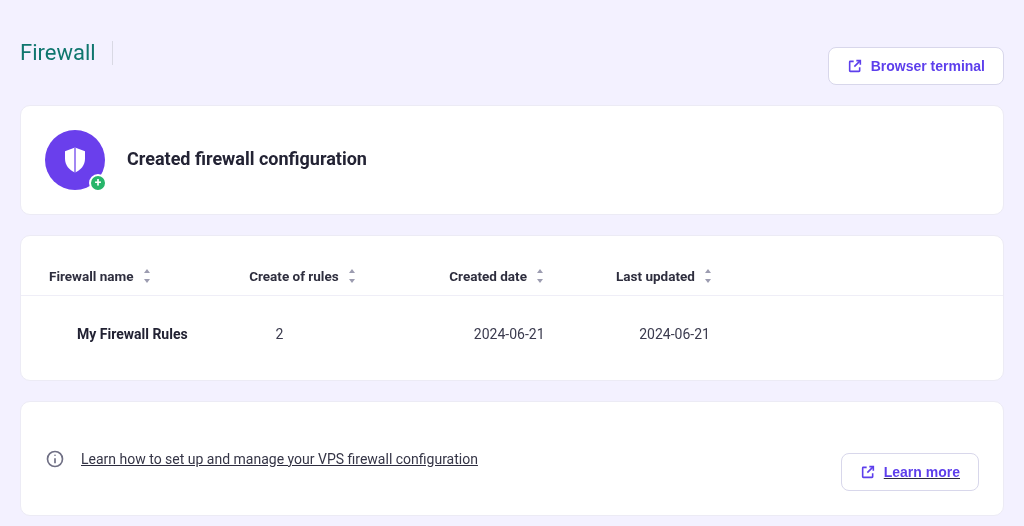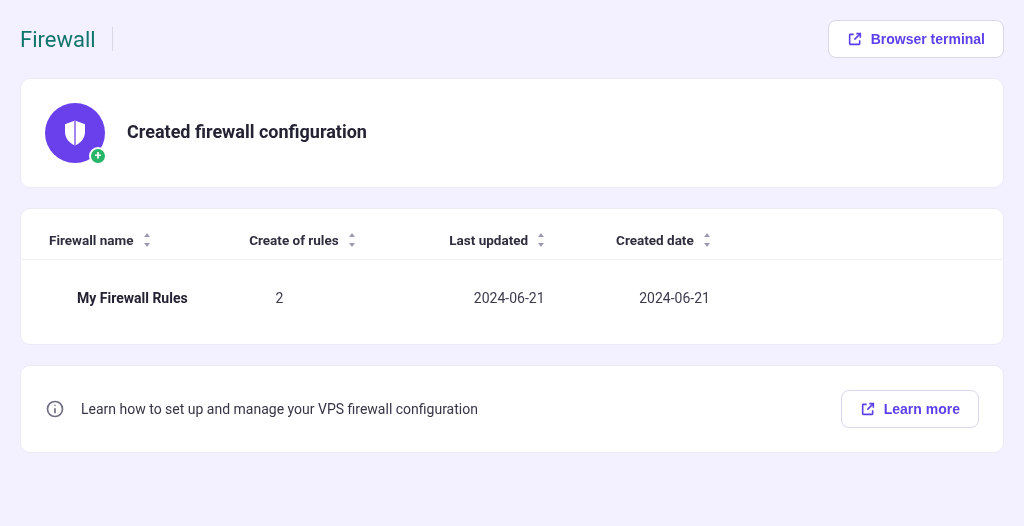--- a/index.html
+++ b/index.html
@@ -41,20 +41,21 @@
       align-items: center;
       gap: 8px;
       border: 1px solid #d8d7eb;
       background: #fff;
       border-radius: 8px;
       padding: 10px 18px;
       color: #5d3fec;
       font-weight: 700;
       font-size: 14px;
       cursor: pointer;
+      margin-top: 27px;
     }
     .card {
       background: #fff;
       border: 1px solid #ecebf5;
       border-radius: 10px;
       padding: 24px;
       margin-bottom: 20px;
     }
     .create-row { display: flex; align-items: center; gap: 22px; }
     .badge-circle {
@@ -79,20 +80,21 @@
     }
     .create-title { font-size: 18px; font-weight: 700; color: #232334; margin-bottom: 4px; }
     .create-sub { font-size: 14px; color: #707084; }
 
     .table-card { padding: 0; }
     .thead {
       display: grid;
       grid-template-columns: 1.2fr 1.2fr 1fr 1fr 1.2fr;
       padding: 22px 20px 10px 28px;
       border-bottom: 1px solid #efeef7;
+      margin-top: 9px;
     }
     .th {
       display: flex; align-items: center; gap: 8px;
       font-size: 13.5px; font-weight: 700; color: #2e2e3e;
     }
     .th.last-upd { max-width: 120px; line-height: 1.35; }
     .sort-icon { color: #9c9cb0; display: inline-flex; }
     .trow {
       display: grid;
       grid-template-columns: 1.2fr 1.2fr 1fr 1fr 1.2fr;
@@ -107,21 +109,21 @@
       background: #fff;
       color: #5d3fec;
       font-weight: 700;
       font-size: 14px;
       padding: 9px 18px;
       border-radius: 2px;
       cursor: pointer;
     }
     .more-dots { color: #5d3fec; font-weight: 900; cursor: pointer; font-size: 18px; letter-spacing: 2px; user-select: none; }
 
-    .info-card { display: flex; align-items: center; justify-content: space-between; }
+    .info-card { display: flex; align-items: center; justify-content: space-between; text-decoration: underline; }
     .info-left { display: flex; align-items: center; gap: 16px; }
     .info-icon { color: #6f6f84; }
     .info-text { font-size: 14px; color: #353546; }
 
     svg { display: block; }
   </style>
 </head>
 <body>
 
 <div class="header">
@@ -169,30 +171,30 @@
       </span>
     </div>
     <div class="th">
       <span>Create of rules</span>
       <span class="sort-icon">
         <svg width="10" height="14" viewBox="0 0 10 14" fill="currentColor">
             <path d="M5 0l3 4H2zM5 14l-3-4h6z"></path>
           </svg>
       </span>
     </div>
+    <div class="th">
+      <span>Created date</span>
+      <span class="sort-icon">
+        <svg width="10" height="14" viewBox="0 0 10 14" fill="currentColor">
+            <path d="M5 0l3 4H2zM5 14l-3-4h6z"></path>
+          </svg>
+      </span>
+    </div>
     <div class="th last-upd">
       <span>Last updated</span>
-      <span class="sort-icon">
-        <svg width="10" height="14" viewBox="0 0 10 14" fill="currentColor">
-            <path d="M5 0l3 4H2zM5 14l-3-4h6z"></path>
-          </svg>
-      </span>
-    </div>
-    <div class="th">
-      <span>Created date</span>
       <span class="sort-icon">
         <svg width="10" height="14" viewBox="0 0 10 14" fill="currentColor">
             <path d="M5 0l3 4H2zM5 14l-3-4h6z"></path>
           </svg>
       </span>
     </div>
     <div></div>
   </div>
 
   <div class="trow">

